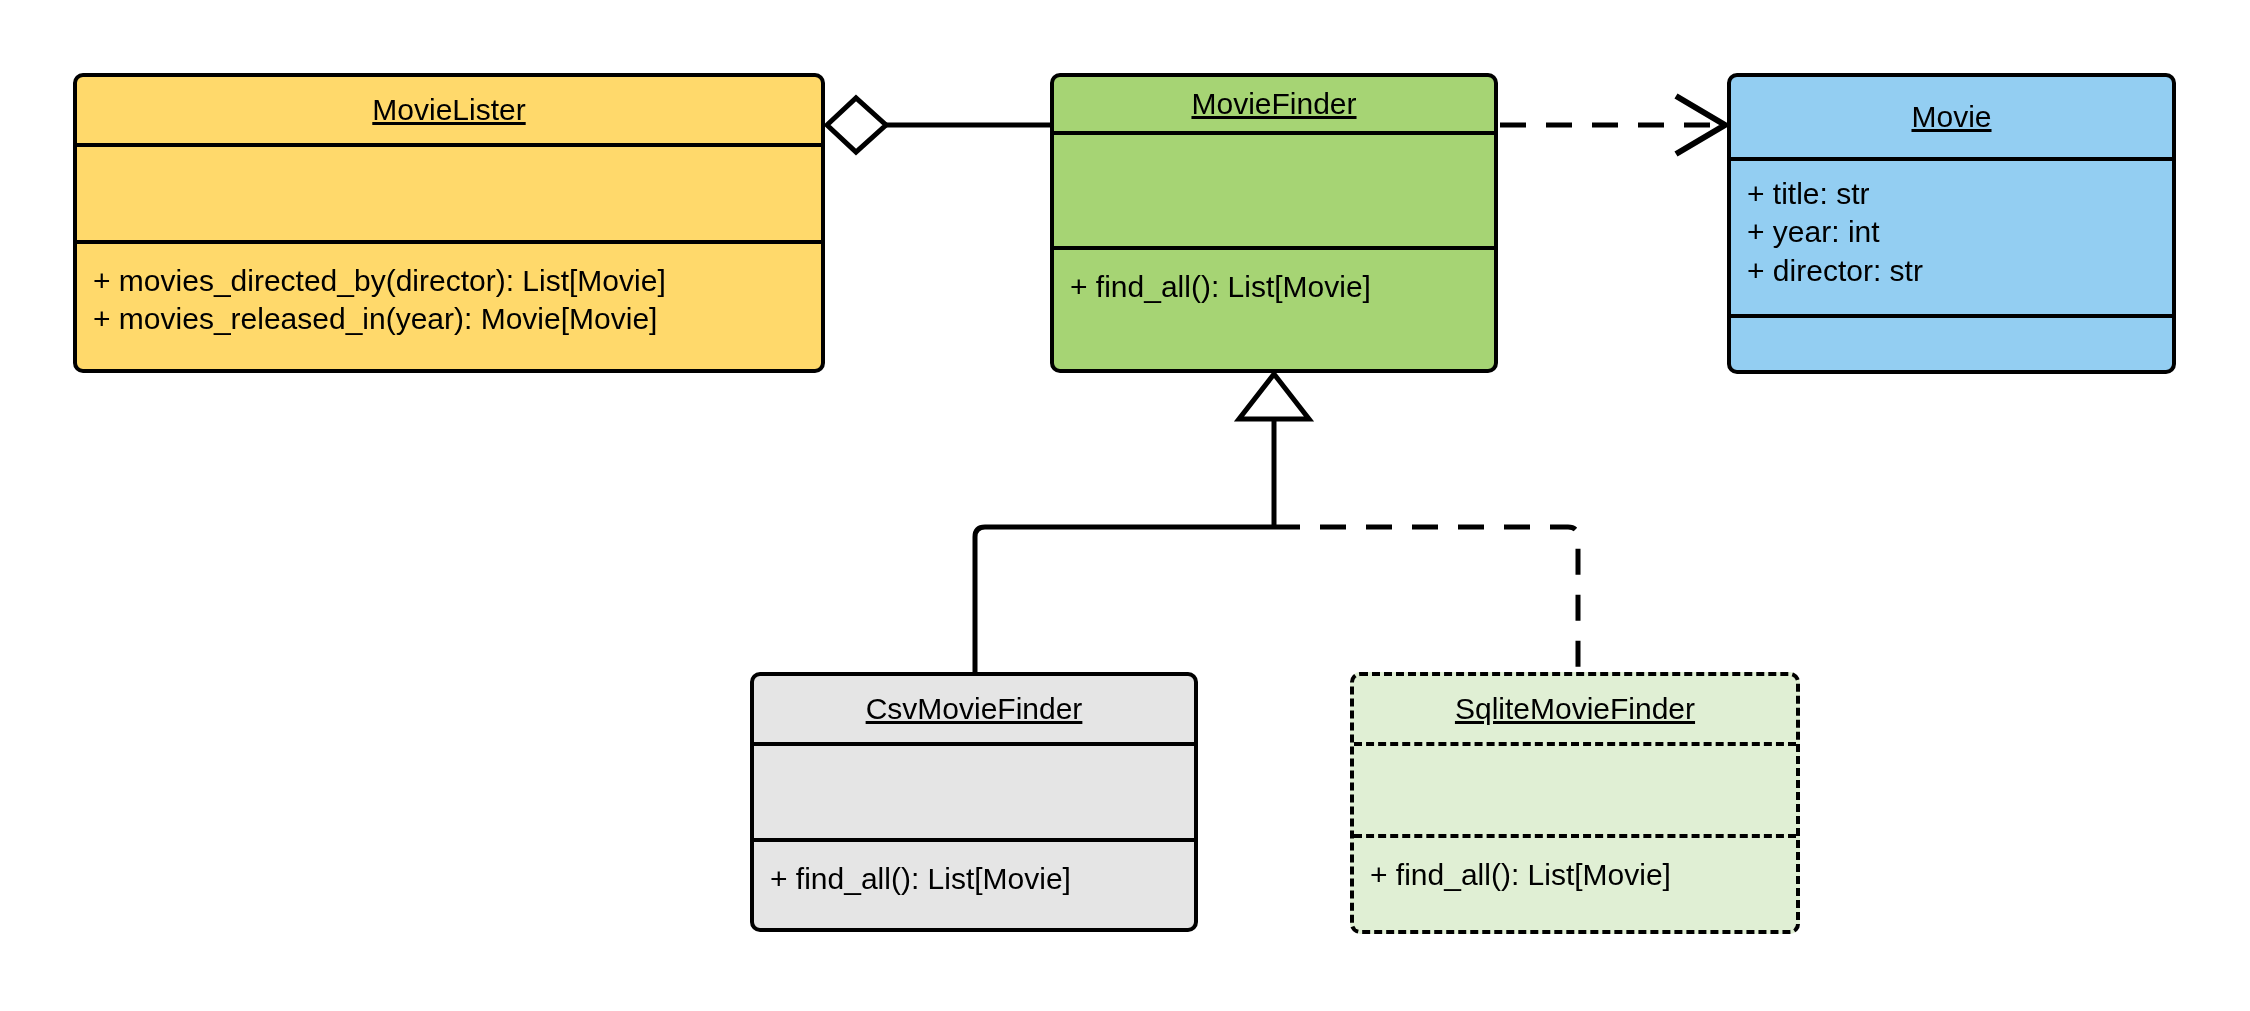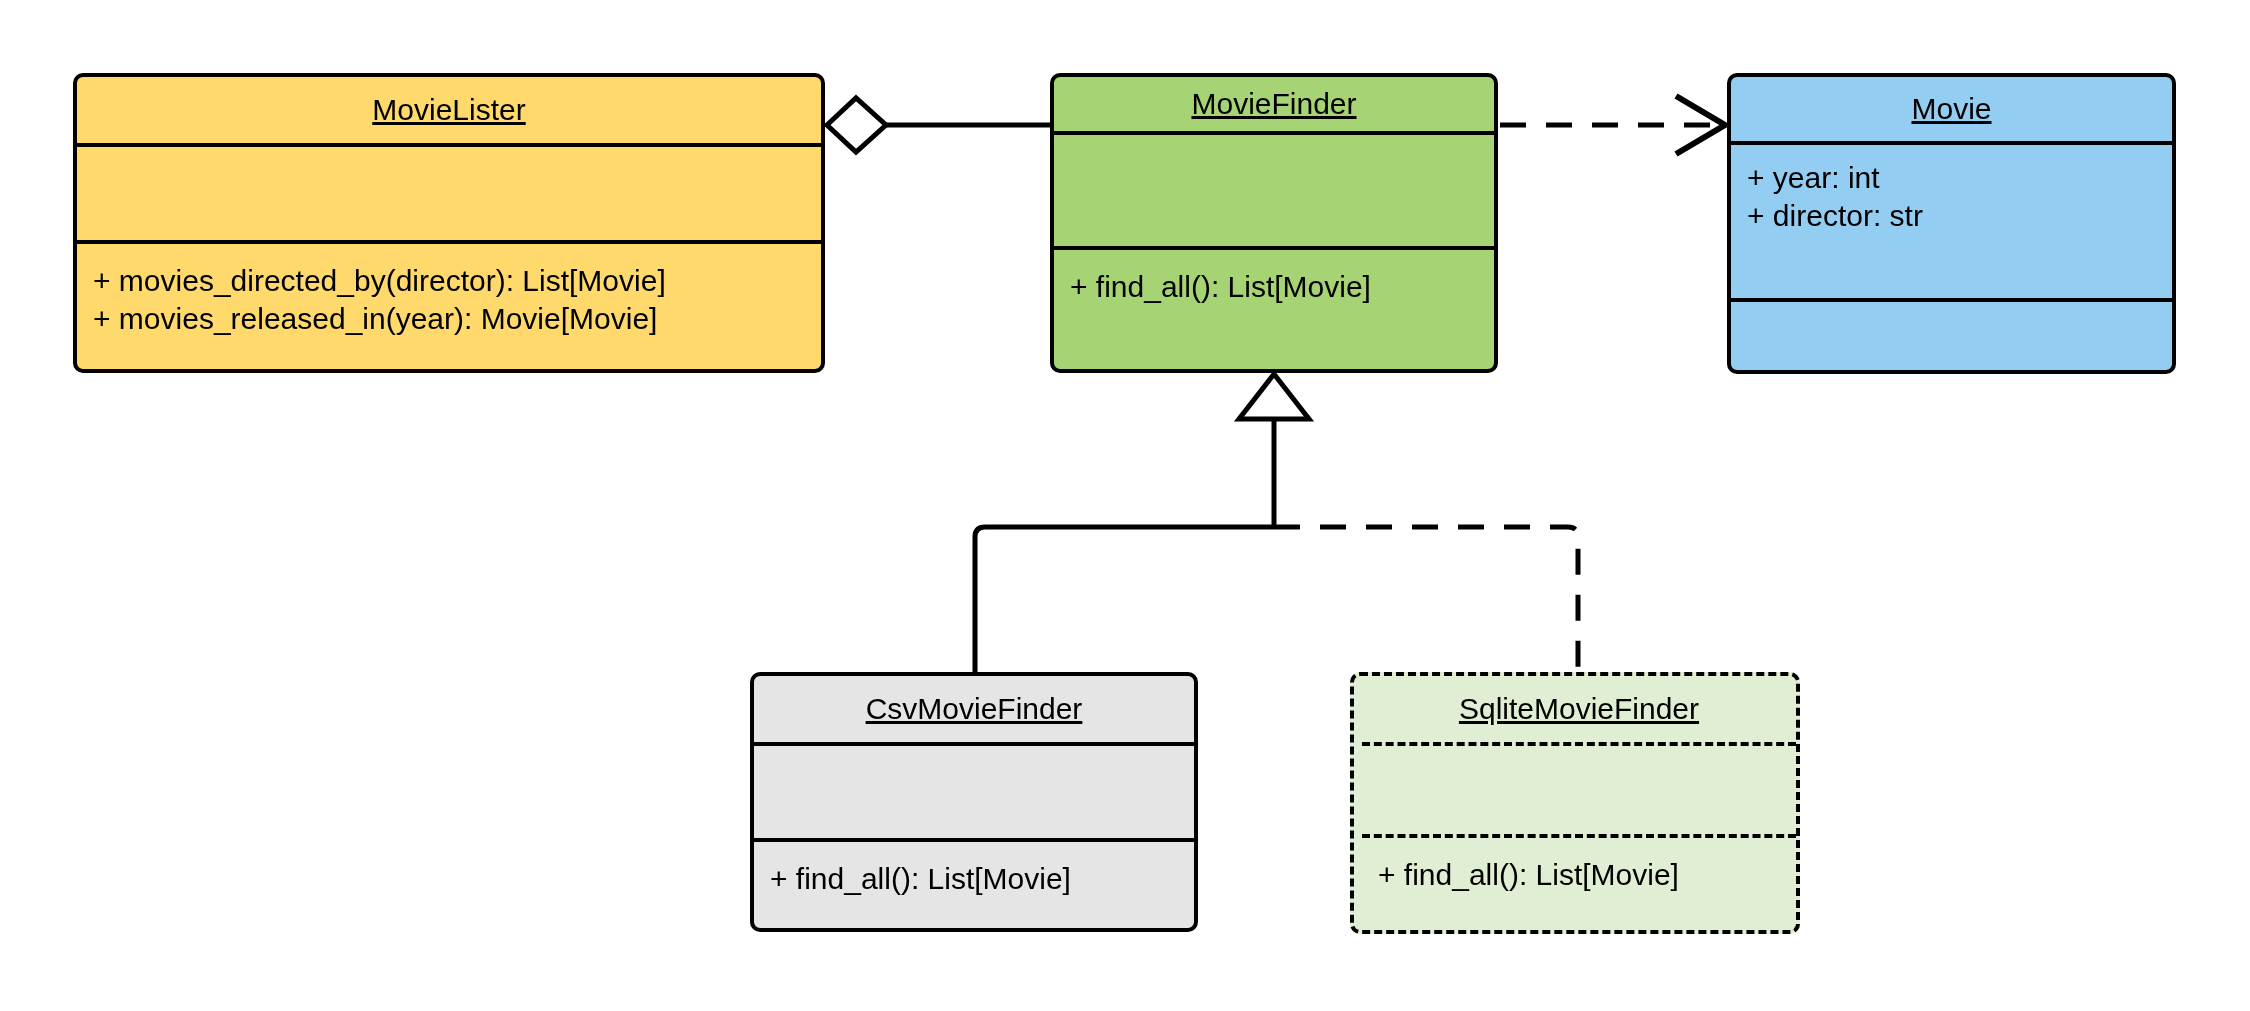--- a/index.html
+++ b/index.html
@@ -33,21 +33,20 @@
     box-sizing: border-box;
     border: 4px solid #000000;
     border-radius: 10px;
     display: flex;
     flex-direction: column;
     overflow: hidden;
   }
   .uml-class.dashed {
     border-style: dashed;
     border-width: 4px;
-    padding-left: 8px;
   }
   .cls-name {
     box-sizing: border-box;
     text-align: center;
     font-size: 30px;
     color: #000000;
     line-height: 1;
     display: flex;
     align-items: center;
     justify-content: center;
@@ -117,22 +116,23 @@
 
   <div class="uml-class" id="cls-movie-finder" style="left:1050px; top:73px; width:448px; height:300px; background:#a6d474;">
     <div class="cls-name" style="height:58px;">MovieFinder</div>
     <div class="cls-attrs" style="height:115px;"></div>
     <div class="cls-ops">
       <div class="member">+ find_all(): List[Movie]</div>
     </div>
   </div>
 
   <div class="uml-class" id="cls-movie" style="left:1727px; top:73px; width:449px; height:301px; background:#93cef2;">
-    <div class="cls-name" style="height:68px;">Movie</div>
+    <div class="cls-name" style="height:84px;">Movie</div>
     <div class="cls-attrs" style="height:157px;">
+      <div class="member">+ title: str</div>
       <div class="member">+ year: int</div>
       <div class="member">+ director: str</div>
     </div>
     <div class="cls-ops"></div>
   </div>
 
   <div class="uml-class" id="cls-csv-movie-finder" style="left:750px; top:672px; width:448px; height:260px; background:#e5e5e5;">
     <div class="cls-name" style="height:70px;">CsvMovieFinder</div>
     <div class="cls-attrs" style="height:96px;"></div>
     <div class="cls-ops">

